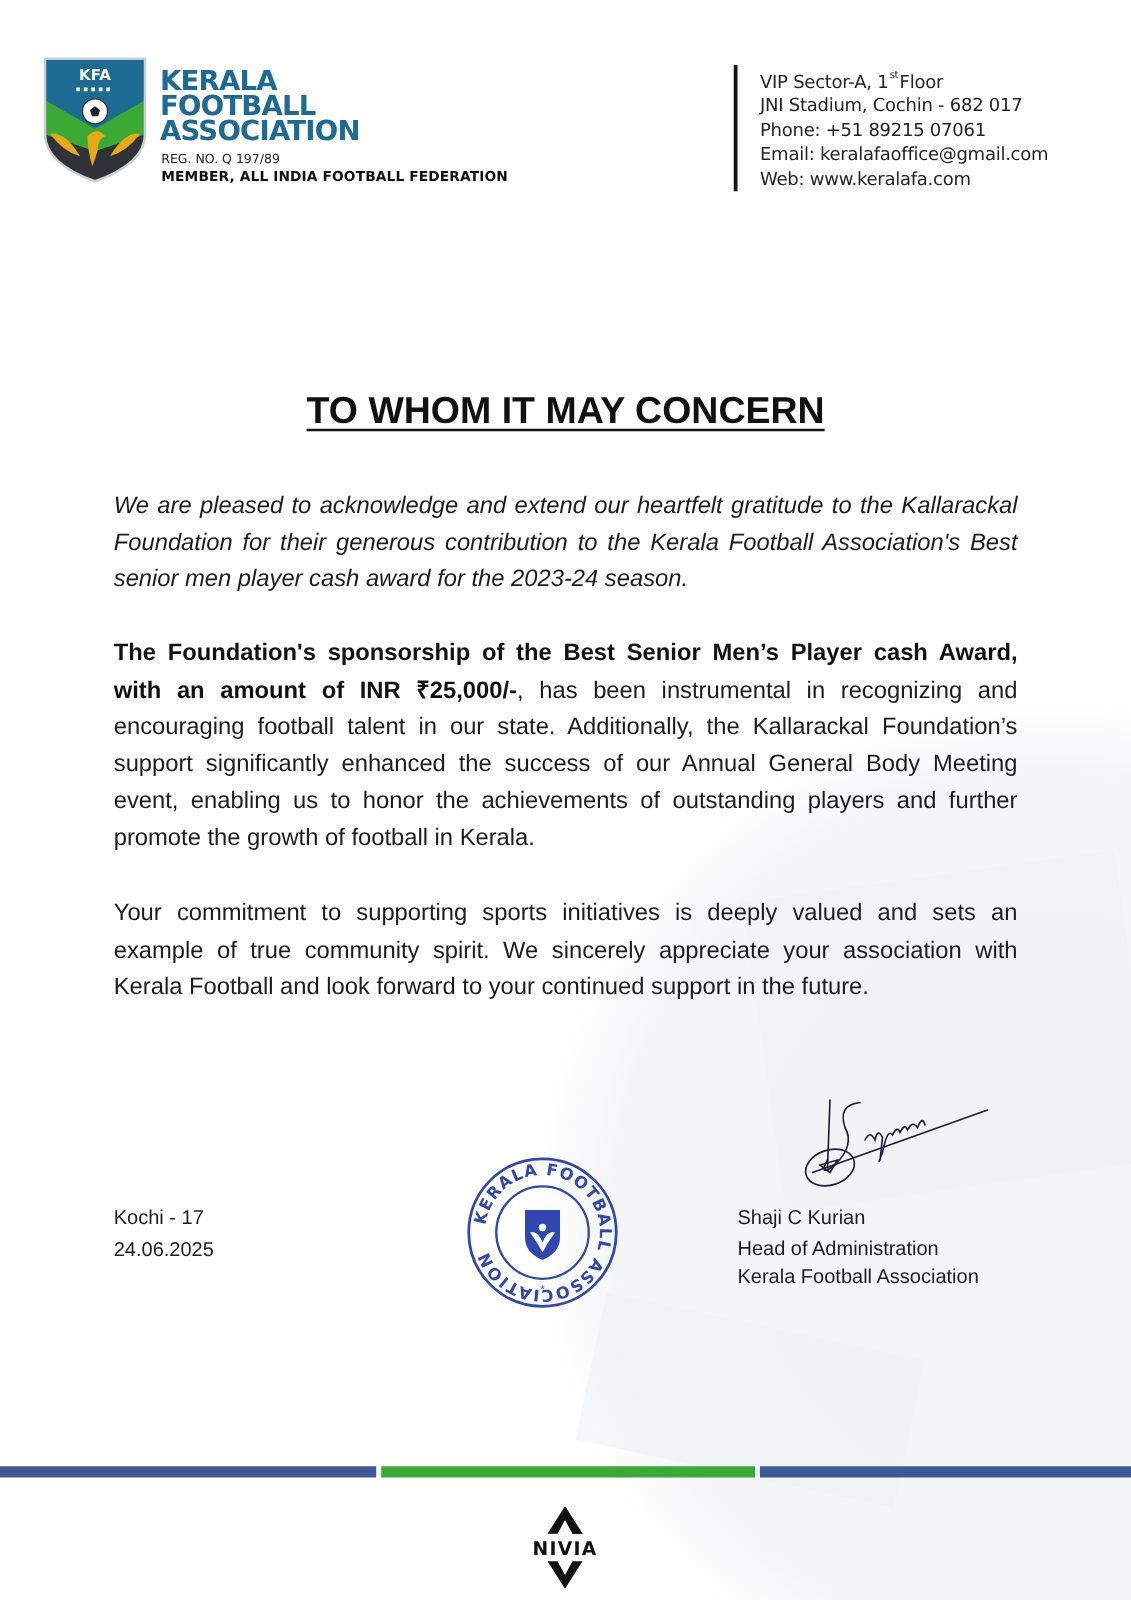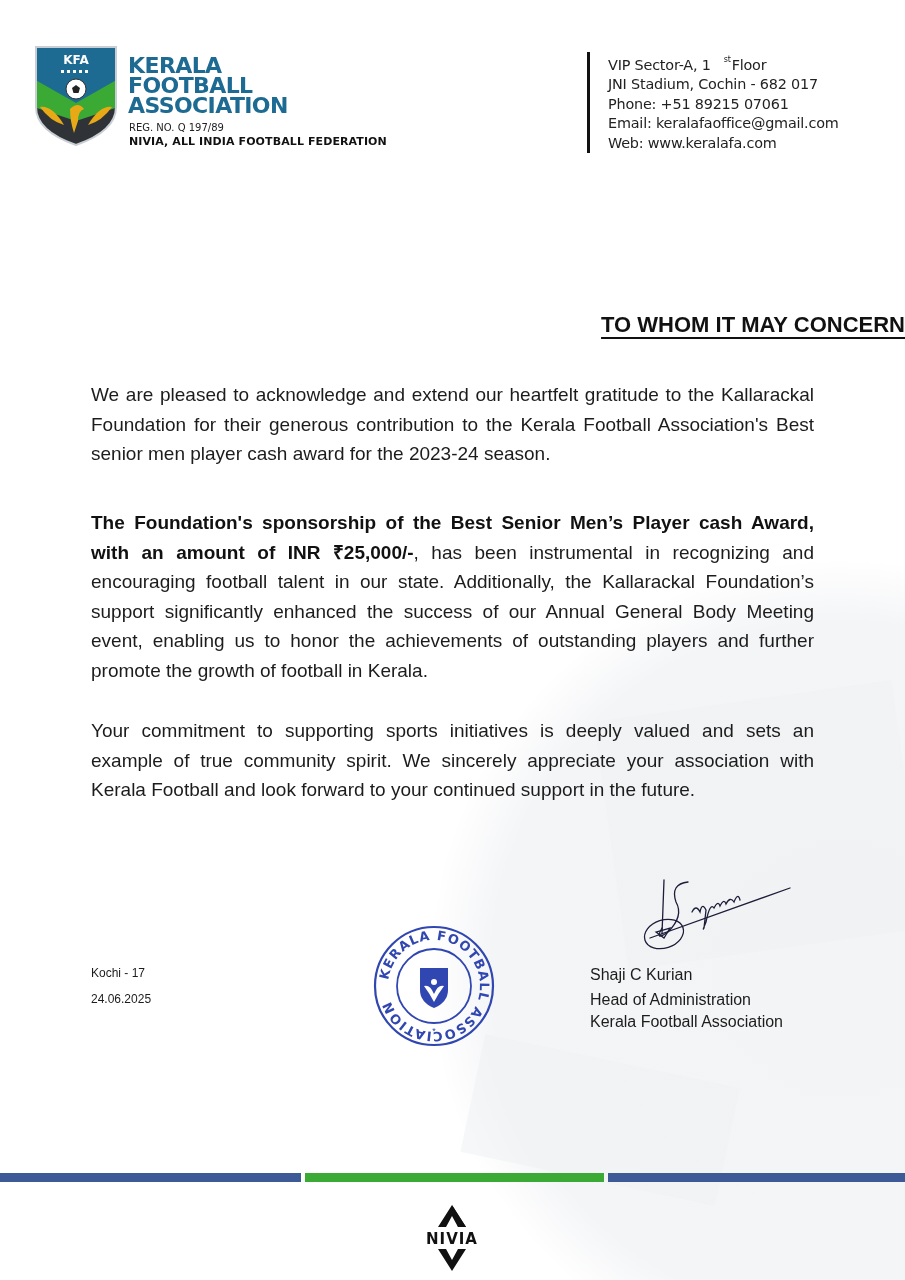--- a/index.html
+++ b/index.html
@@ -31,39 +31,39 @@
       position: absolute; left: 129px; top: 135px; z-index: 1;
       font-family: "DejaVu Sans", sans-serif; font-weight: bold; font-size: 11px; color: #111;
       letter-spacing: 0.1px;
     }
     .addr-rule { position: absolute; left: 587px; top: 52px; width: 3px; height: 101px; background: #111; z-index: 1; }
     .addr {
       position: absolute; left: 608px; top: 50px; z-index: 1;
       font-family: "DejaVu Sans", sans-serif; font-size: 14.4px; line-height: 19.4px; color: #222;
       letter-spacing: -0.2px;
     }
-    .addr sup { font-size: 8px; vertical-align: 8px; margin-left: 13px; margin-right: 1px; }
+    .addr sup { font-size: 8px; vertical-align: 8px; margin-left: 1px; margin-right: 1px; }
     .title {
-      position: absolute; left: 0; width: 905px; top: 312px; text-align: right; z-index: 1;
-      font-family: "Liberation Sans", sans-serif; font-weight: bold; font-size: 22px;
+      position: absolute; left: 0; width: 905px; top: 312px; text-align: center; z-index: 1;
+      font-family: "Liberation Sans", sans-serif; font-weight: bold; font-size: 30px;
       text-decoration: underline; text-decoration-thickness: 2px; text-underline-offset: 5px;
       color: #111;
     }
     .body-text {
       position: absolute; left: 91px; width: 723px; z-index: 1;
       font-family: "Liberation Sans", sans-serif; font-size: 19px; line-height: 29.5px;
       text-align: justify; color: #1c1c1c;
     }
-    .p1 { top: 380px; }
+    .p1 { top: 390px; font-style: italic; }
     .p2 { top: 508px; }
     .p3 { top: 716px; }
     .body-text b { font-weight: bold; color: #111; }
     .place, .date {
       position: absolute; left: 91px; z-index: 1;
-      font-size: 12px; color: #1c1c1c;
+      font-size: 16px; color: #1c1c1c;
     }
     .place { top: 966px; }
     .date { top: 992px; }
     .seal { position: absolute; left: 372px; top: 924px; width: 124px; height: 124px; z-index: 1; }
     .signature { position: absolute; left: 640px; top: 872px; width: 160px; height: 80px; z-index: 1; }
     .sig-block {
       position: absolute; left: 590px; width: 256px; text-align: left; z-index: 1;
       font-size: 16px; color: #1c1c1c;
     }
     .sig-name { top: 966px; }
@@ -108,21 +108,21 @@
   <circle cx="42" cy="44" r="10" fill="#ffffff" stroke="#333" stroke-width="1"></circle>
   <path d="M42 40 L46 43 L44.5 48 L39.5 48 L38 43 Z" fill="#222"></path>
 </svg>
 
 <div class="org-name">
   <div>KERALA</div>
   <div>FOOTBALL</div>
   <div>ASSOCIATION</div>
 </div>
 <div class="reg-no">REG. NO. Q 197/89</div>
-<div class="member">NIVIA, ALL INDIA FOOTBALL FEDERATION</div>
+<div class="member">MEMBER, ALL INDIA FOOTBALL FEDERATION</div>
 
 <div class="addr-rule"></div>
 <div class="addr">
   <div><span>VIP Sector-A, 1</span><sup>st</sup><span>Floor</span></div>
   <div>JNI Stadium, Cochin - 682 017</div>
   <div>Phone: +51 89215 07061</div>
   <div>Email: keralafaoffice@gmail.com</div>
   <div>Web: www.keralafa.com</div>
 </div>
 

